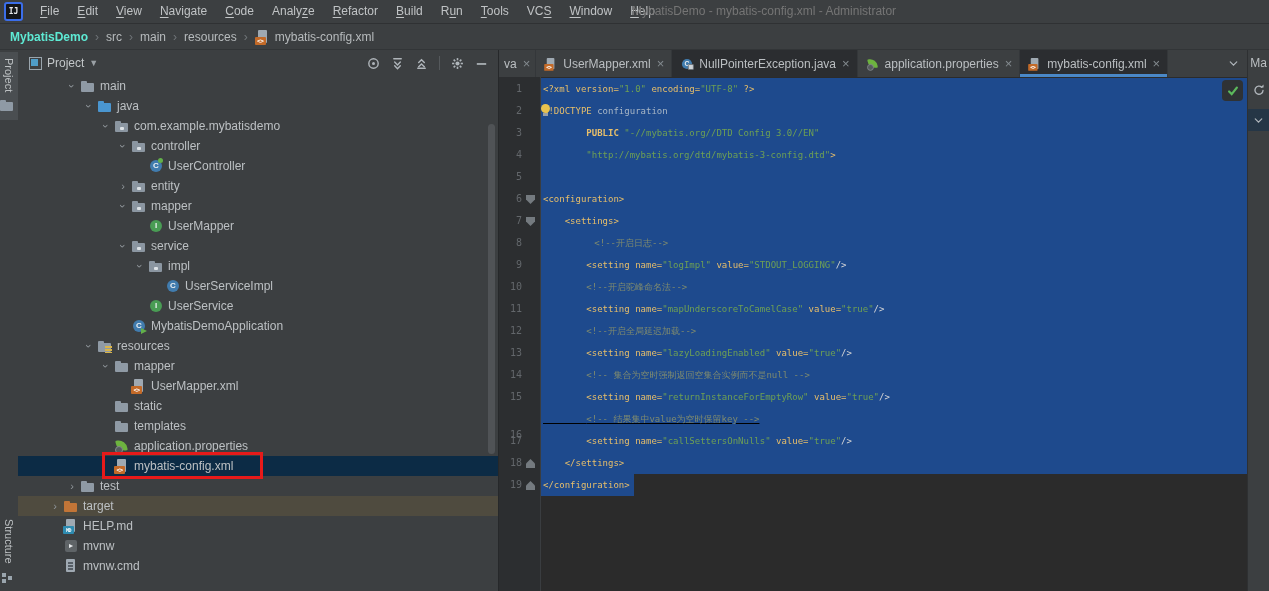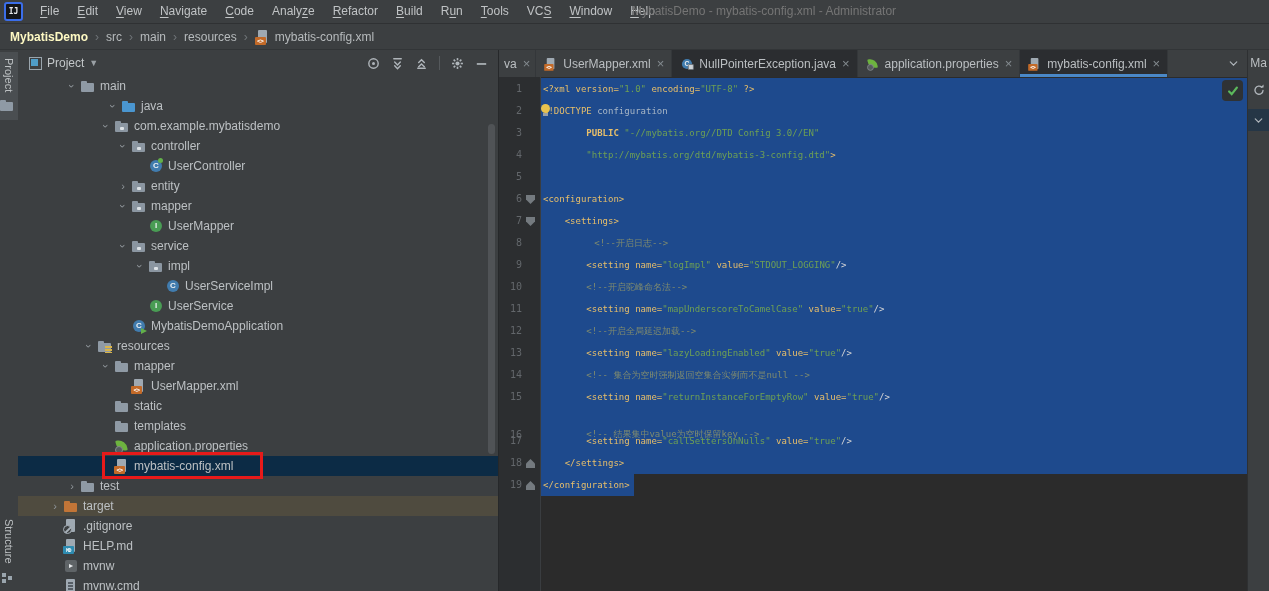--- a/index.html
+++ b/index.html
@@ -10,21 +10,21 @@
            border-bottom:1px solid #2f3133;display:flex;align-items:center}
   #logo{width:15px;height:15px;margin:0 8px 0 4px;background:#15161a;border:2px solid #3b6eea;
         border-radius:3px;color:#e8e9ec;font:bold 8px/15px "DejaVu Sans Mono",monospace;text-align:center}
   .menu-item{padding:0 9px;font-size:12px;color:#c0c3c5;height:23px;line-height:23px;cursor:default}
   .menu-item u{text-decoration:underline;text-underline-offset:2px}
   #win-title{position:absolute;left:632px;top:4px;font-size:12px;color:#757575;white-space:nowrap}
   #crumbbar{position:absolute;left:0;top:24px;right:0;height:25px;background:#3c3f41;
             border-bottom:1px solid #323537;display:flex;align-items:center;padding-left:10px;
             font-size:12px;color:#b7bbbd}
   .crumb{white-space:nowrap;display:flex;align-items:center}
-  .crumb.bold{font-weight:bold;color:#fef9c3}
+  .crumb.bold{font-weight:bold;color:#5eead4}
   .crumb-sep{color:#6f7477;margin:0 7px;font-size:12px}
   
   #stripe{position:absolute;left:0;top:50px;bottom:0;width:18px;background:#3c3f41;border-right:1px solid #2e3032}
   .stripe-tab{position:absolute;left:0;width:18px;display:flex;flex-direction:column;align-items:center;gap:5px}
   .stripe-tab .vlabel{writing-mode:vertical-rl;font-size:11px;color:#bdc1c3}
   #stripe-top{top:2px;background:#4a4e51;padding:6px 0 7px}
   #stripe-bottom{bottom:6px}
   
   #projpanel{position:absolute;left:18px;top:50px;width:480px;bottom:0;background:#3c3f41;overflow:hidden}
   #projheader{height:26px;display:flex;align-items:center;padding:0 8px 0 9px;font-size:12px;color:#c3c7c9}
@@ -230,21 +230,21 @@
       </span>
   </div>
   <div id="tree">
       <div class="trow" style="padding-left: 46px;">
         <span class="chev open">›</span>
         <span class="ic i-folder">
           <b class="fb"></b>
         </span>
         <span>main</span>
       </div>
-      <div class="trow" style="padding-left: 87px;">
+      <div class="trow" style="padding-left: 63px;">
         <span class="chev open">›</span>
         <span class="ic i-folder-source">
           <b class="fb fsrc"></b>
         </span>
         <span>java</span>
       </div>
       <div class="trow" style="padding-left: 80px;">
         <span class="chev open">›</span>
         <span class="ic i-package">
           <b class="fb fpkg"></b>
@@ -389,28 +389,20 @@
           <b class="fb"></b>
         </span>
         <span>test</span>
       </div>
       <div class="trow excluded" style="padding-left: 29px;">
         <span class="chev ">›</span>
         <span class="ic i-folder-excluded">
           <b class="fb fexc"></b>
         </span>
         <span>target</span>
-      </div>
-      <div class="trow" style="padding-left: 29px;">
-        <span class="chev"></span>
-        <span class="ic i-ignored">
-          <b class="page"></b>
-          <b class="noslash"></b>
-        </span>
-        <span>.gitignore</span>
       </div>
       <div class="trow" style="padding-left: 29px;">
         <span class="chev"></span>
         <span class="ic i-md">
           <b class="page"></b>
           <b class="badge bmd">MD</b>
         </span>
         <span>HELP.md</span>
       </div>
       <div class="trow" style="padding-left: 29px;">
@@ -514,21 +506,21 @@
       <div class="cline" style="top: 132px;"><span class="tk-plain">    </span><span class="tk-tag">&lt;settings&gt;</span></div>
       <div class="cline" style="top: 110px;"><span class="tk-tag">&lt;configuration&gt;</span></div>
       <div class="cline" style="top: 154px; margin-left: 8px;"><span class="tk-plain">        </span><span class="tk-comment">&lt;!--开启日志--&gt;</span></div>
       <div class="cline" style="top: 176px;"><span class="tk-plain">        </span><span class="tk-tag">&lt;setting</span><span class="tk-attr"> name=</span><span class="tk-str">"logImpl"</span><span class="tk-attr"> value=</span><span class="tk-str">"STDOUT_LOGGING"</span><span class="tk-punct">/&gt;</span></div>
       <div class="cline" style="top: 198px;"><span class="tk-plain">        </span><span class="tk-comment">&lt;!--开启驼峰命名法--&gt;</span></div>
       <div class="cline" style="top: 220px;"><span class="tk-plain">        </span><span class="tk-tag">&lt;setting</span><span class="tk-attr"> name=</span><span class="tk-str">"mapUnderscoreToCamelCase"</span><span class="tk-attr"> value=</span><span class="tk-str">"true"</span><span class="tk-punct">/&gt;</span></div>
       <div class="cline" style="top: 242px;"><span class="tk-plain">        </span><span class="tk-comment">&lt;!--开启全局延迟加载--&gt;</span></div>
       <div class="cline" style="top: 264px;"><span class="tk-plain">        </span><span class="tk-tag">&lt;setting</span><span class="tk-attr"> name=</span><span class="tk-str">"lazyLoadingEnabled"</span><span class="tk-attr"> value=</span><span class="tk-str">"true"</span><span class="tk-punct">/&gt;</span></div>
       <div class="cline" style="top: 286px;"><span class="tk-plain">        </span><span class="tk-comment">&lt;!-- 集合为空时强制返回空集合实例而不是null --&gt;</span></div>
       <div class="cline" style="top: 308px;"><span class="tk-plain">        </span><span class="tk-tag">&lt;setting</span><span class="tk-attr"> name=</span><span class="tk-str">"returnInstanceForEmptyRow"</span><span class="tk-attr"> value=</span><span class="tk-str">"true"</span><span class="tk-punct">/&gt;</span></div>
-      <div class="cline" style="top: 345px;"><span class="tk-plain">        </span><span class="tk-comment">&lt;!-- 结果集中value为空时保留key --&gt;</span></div>
+      <div class="cline" style="top: 330px; text-decoration: underline;"><span class="tk-plain">        </span><span class="tk-comment">&lt;!-- 结果集中value为空时保留key --&gt;</span></div>
       <div class="cline" style="top: 352px;"><span class="tk-plain">        </span><span class="tk-tag">&lt;setting</span><span class="tk-attr"> name=</span><span class="tk-str">"callSettersOnNulls"</span><span class="tk-attr"> value=</span><span class="tk-str">"true"</span><span class="tk-punct">/&gt;</span></div>
       <div class="cline" style="top: 374px;"><span class="tk-plain">    </span><span class="tk-tag">&lt;/settings&gt;</span></div>
       <div class="cline" style="top: 396px;"><span class="tk-tag">&lt;/configuration&gt;</span></div>
       <div class="bulb" style="top: 26px;"></div>
     </div>
   <div id="check-widget">
       <svg width="14" height="14" viewBox="0 0 16 16">
         <path d="M3.5 8.5l3 3 6-7.5" stroke="#5cb85c" stroke-width="2.4" fill="none" stroke-linecap="round"></path>
       </svg>
     </div>

